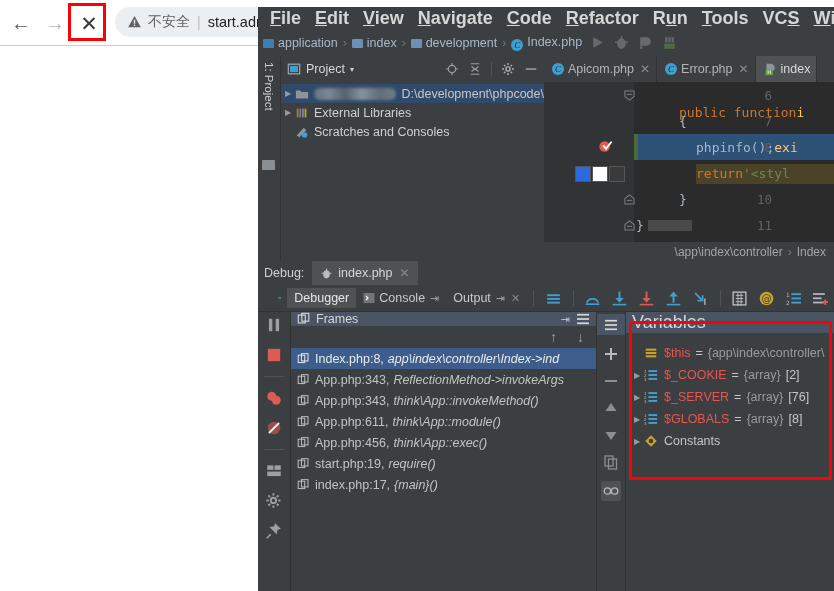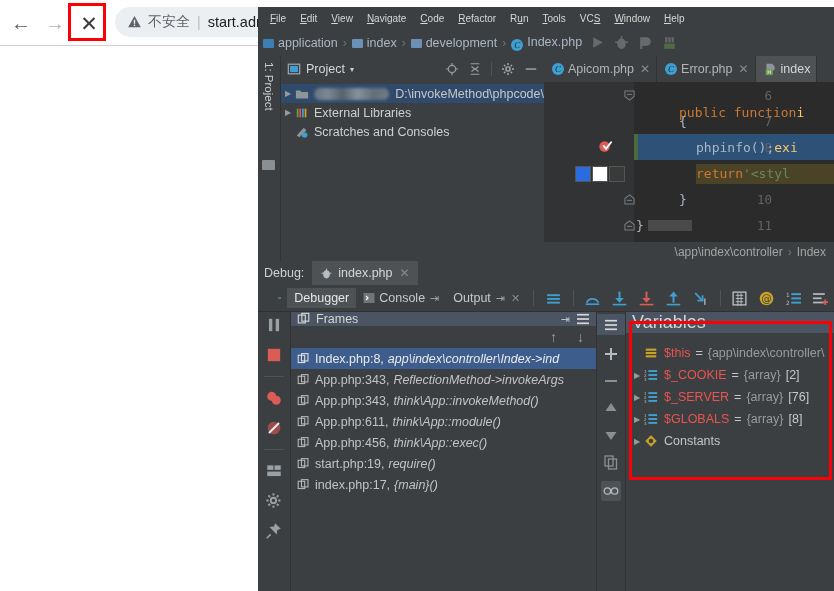--- a/index.html
+++ b/index.html
@@ -27,21 +27,21 @@
   .omni-sep{color:#b9bdc1;margin:0 7px;font-size:14px;}
   .omni-url{font-size:14.5px;color:#202124;white-space:nowrap;}
   .browser-sep{position:absolute;left:0;top:45px;width:834px;height:1px;background:#cfcfcf;}
   .browser-page{position:absolute;left:0;top:46px;width:834px;height:545px;background:#ffffff;}
 
   
   .ide{position:absolute;left:258px;top:0;width:576px;height:591px;background:#3c3f41;color:#bbbbbb;overflow:hidden;}
   .ide-topgap{height:7px;background:#ffffff;}
 
   .menubar{height:22px;background:#3c3f41;display:flex;align-items:center;padding-left:5px;}
-  .menu-item{font-size:10px;color:#d6d6d6;padding:2px 7px;cursor:default;white-space:nowrap;}
+  .menu-item{font-size:18px;color:#d6d6d6;padding:2px 7px;cursor:default;white-space:nowrap;font-weight:bold;}
   .menu-item .mn{text-decoration:underline;}
 
   .toolbar{height:27px;background:#3c3f41;display:flex;align-items:center;padding-left:5px;position:relative;}
   .crumb{display:flex;align-items:center;font-size:12.5px;color:#a9b7c6;white-space:nowrap;}
   .crumb .sep{color:#6f7579;margin:0 5px;font-size:12px;}
   .fold{display:inline-block;width:11px;height:9px;background:#6b8fb5;border-radius:1px;margin-right:4px;vertical-align:-1px;}
   .fold.blue{background:#3d7fb5;}
   .cls-ic{display:inline-block;width:12px;height:12px;border-radius:50%;background:#3f9fd1;color:#0f2a3a;font-size:9px;
           line-height:12px;text-align:center;margin-right:4px;vertical-align:-2px;font-family:"Liberation Serif",serif;}
   .addcfg{margin-left:16px;border:1px solid #5f6466;border-radius:3px;padding:2px 8px;font-size:12px;color:#d0d0d0;
@@ -261,21 +261,21 @@
               </svg>
           </div>
         </div>
         <div class="pp-tree">
           <div class="tnode sel">
             <span class="tarrow">▶</span>
             <svg class="t-ic" viewBox="0 0 16 16">
                 <path d="M1 4h5l1.4 1.6H15V13H1z" fill="#8e949a"></path>
               </svg>
             <span class="blurname"></span>
-            <span class="tpath">D:\invokeMethod\phpcode\</span>
+            <span class="tpath">D:\development\phpcode\</span>
           </div>
           <div class="tnode">
             <span class="tarrow">▶</span>
             <svg class="t-ic" viewBox="0 0 16 16">
               <rect x="2" y="3" width="2" height="10" fill="#6a9a4a"></rect>
                 <rect x="5" y="3" width="2" height="10" fill="#e8544f"></rect>
               <rect x="8" y="3" width="2" height="10" fill="#3f9fd1"></rect>
                 <rect x="11" y="3" width="2" height="10" fill="#c9a227"></rect>
             </svg>
             <span>External Libraries</span>

